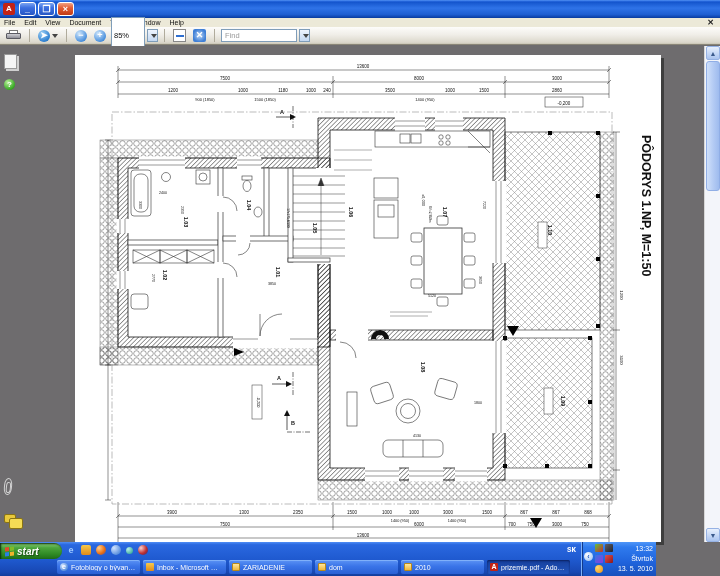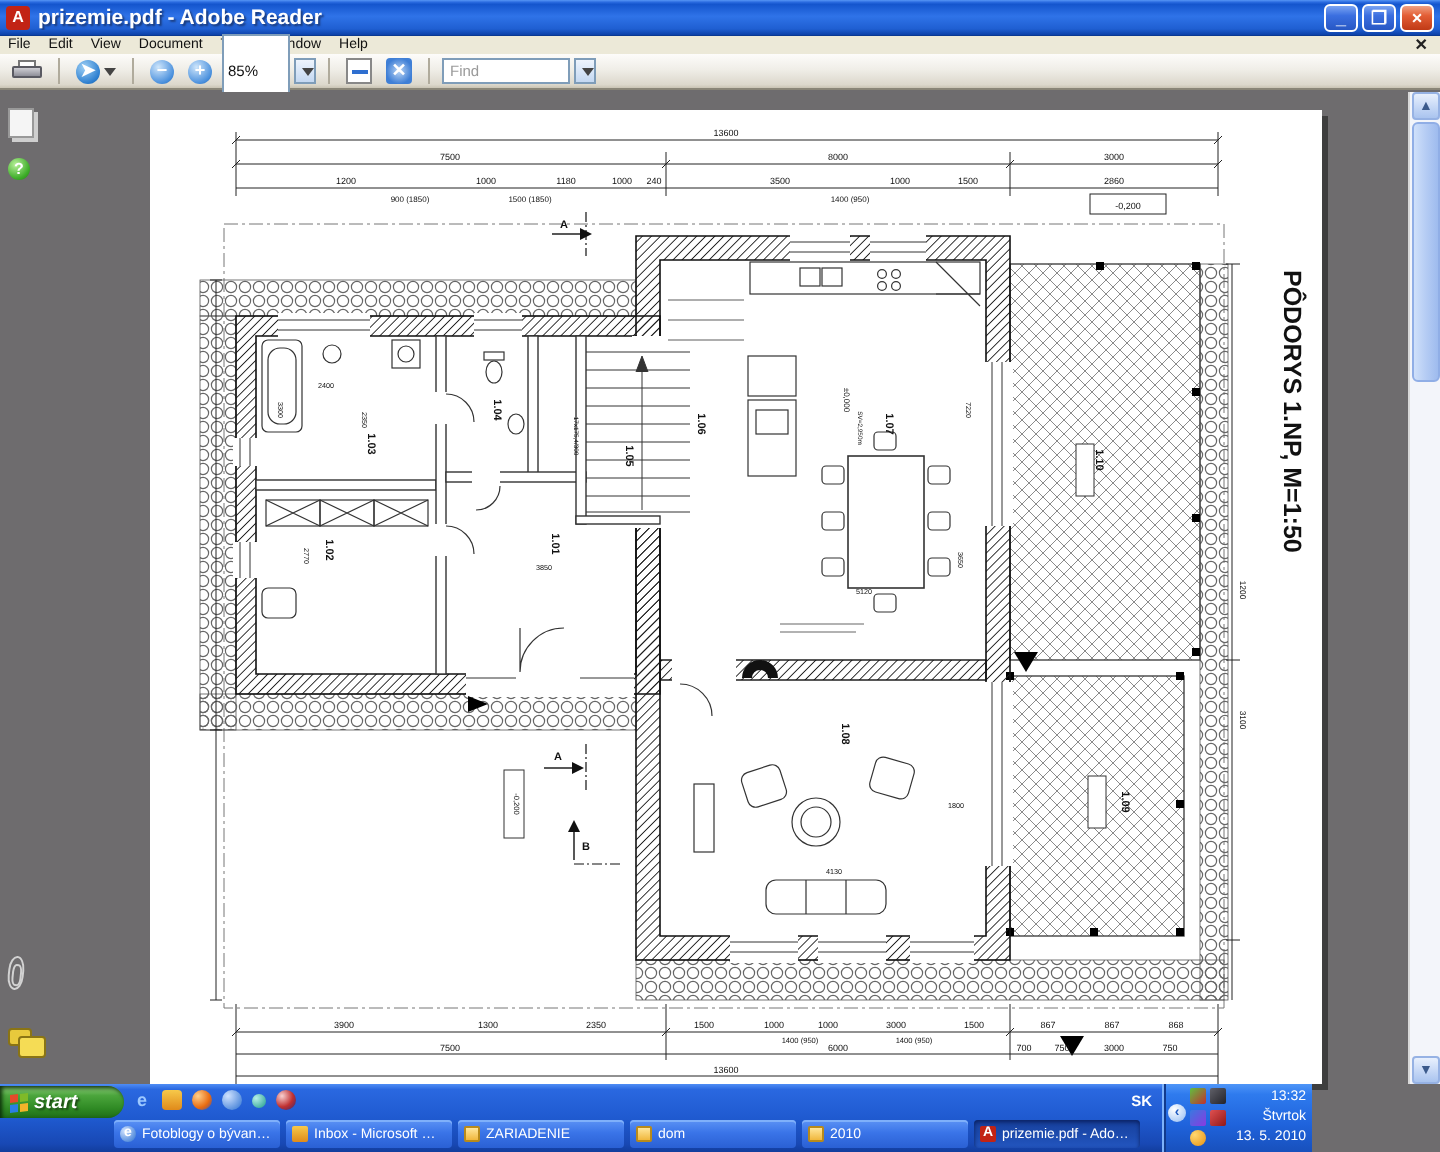--- a/index.html
+++ b/index.html
@@ -44,21 +44,21 @@
   .emailicon { background:radial-gradient(circle at 35% 30%,#9ed0f5,#2d7fd0 70%,#145a9e); }
   .zoomo { background:radial-gradient(circle at 35% 30%,#cfe6fb,#4a90dd 70%,#1f63b4); }
   .combo { width:34px; height:13px; background:#fff; border:1px solid #7f9db9; font-size:7.5px;
     display:flex; align-items:center; padding:18px 2px; color:#111; }
   .combocaret { width:11px; height:13px; background:linear-gradient(#eef4fd,#c4d8f2); border:1px solid #7f9db9;
     display:flex; align-items:center; justify-content:center; margin-left:-1px; }
   .fitw { width:13px; height:13px; background:#fff; border:1px solid #888; position:relative; }
   .fitw::after { content:""; position:absolute; left:2px; top:5px; width:8px; height:2px; background:#2f6fd0; }
   .fitp { width:13px; height:13px; position:relative; background:radial-gradient(circle,#bcd6f5 0%,#3f7fd6 70%); border-radius:2px; }
   .fitp::after{ content:"✕"; position:absolute; left:0; top:0; width:13px; text-align:center; font-size:9px; color:#fff; line-height:13px; font-weight:bold;}
-  .findbox { width:64px; height:13px; background:#fff; border:1px solid #7f9db9; font-size:7.5px; color:#333; padding:0 3px;
+  .findbox { width:76px; height:13px; background:#fff; border:1px solid #7f9db9; font-size:7.5px; color:#333; padding:0 3px;
     font-family:"Liberation Sans",sans-serif; }
   .findbox::placeholder { color:#9a9a9a; }
 
   
   .workspace { position:absolute; left:0; top:46px; width:720px; height:496px; background:#6e6c6e; }
   .navicon { position:absolute; left:4px; }
   .pagesicon { top:8px; width:13px; height:15px; background:#f5f5f5; border:1px solid #999;
     box-shadow:2px 2px 0 #cfcfcf; }
   .helpicon { top:33px; width:11px; height:11px; border-radius:50%;
     background:radial-gradient(circle at 35% 30%,#b8f09a,#3fae2a 65%,#1f7a12); color:#fff; font-size:8px; font-weight:bold;
@@ -93,42 +93,41 @@
   .startbtn span { color:#fff; font-size:10px; font-weight:bold; font-style:italic; text-shadow:1px 1px 1px #1c4a14; }
   .qlaunch { position:absolute; left:66px; top:3px; display:flex; gap:5px; align-items:center; }
   .qicon { width:10px; height:10px; border-radius:2px; font-size:9px; line-height:10px; text-align:center; font-weight:bold; }
   .taskrow { position:absolute; left:57px; top:18px; height:15px; display:flex; gap:3px; }
   .taskbtn { width:83px; height:14px; border-radius:2px; display:flex; align-items:center; padding:0 3px; gap:3px;
     background:linear-gradient(180deg,#5c93f5 0%,#3a74e8 45%,#2a60d4 100%); box-shadow:0 1px 0 #7fb0fa inset; }
   .taskbtn.active { background:linear-gradient(180deg,#17409c 0%,#1d4cb0 60%,#2356c0 100%); box-shadow:0 1px 2px #0a2060 inset; }
   .taskbtn .tlabel { color:#fff; font-size:7px; white-space:nowrap; overflow:hidden; text-overflow:ellipsis; }
   .ticon { width:8px; height:8px; flex:0 0 auto; border-radius:1px; font-size:7px; line-height:8px; text-align:center; font-weight:bold;}
   .folder { background:linear-gradient(#ffe69a,#f0b73c); border:1px solid #b88a1a; position:relative; }
-  .sk { position:absolute; right:80px; top:4px; color:#fff; font-size:7.5px; font-weight:bold; }
+  .sk { position:absolute; right:80px; top:4px; color:#fff; font-size:7.5px; font-weight:bold;font-family:Liberation Mono, monospace; }
   .tray { position:absolute; right:0; top:0; width:75px; height:34px;
     background:linear-gradient(180deg,#4f96f8 0%,#2f7bee 15%,#1f63dc 60%,#1850bc 100%);
     border-left:1px solid #7db2fa; box-shadow:1px 0 0 #123a8c inset; }
   .chev { position:absolute; left:2px; top:10px; width:9px; height:9px; border-radius:50%;
     background:radial-gradient(circle at 35% 30%,#ffffff,#bcd6f8 60%,#8fb6ee); color:#1f5ac0; font-size:7px;
     line-height:9px; text-align:center; font-weight:bold; }
   .trayicons { position:absolute; left:13px; top:2px; width:22px; height:30px; display:flex; flex-wrap:wrap; gap:2px; }
   .tico { width:8px; height:8px; border-radius:1px; }
   .clock { position:absolute; right:3px; top:2px; text-align:right; color:#fff; font-size:7px; line-height:10px; }
 
   
   text { font-family:"Liberation Sans",sans-serif; fill:#111; }
 </style>
 </head>
 <body>
 
 <div id="screen">
 
   <div class="titlebar">
     <div class="appicon">A</div>
-    <div class="title">prizemie.pdf - Adobe Reader</div>
     <div class="winbtns">
       <div class="winbtn">_</div>
       <div class="winbtn">❐</div>
       <div class="winbtn close">×</div>
     </div>
   </div>
 
   <div class="menubar">
     <span class="mitem">File</span>
     <span class="mitem">Edit</span>

